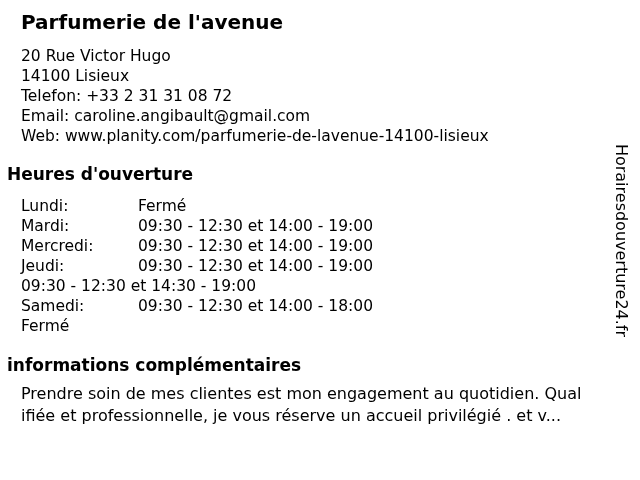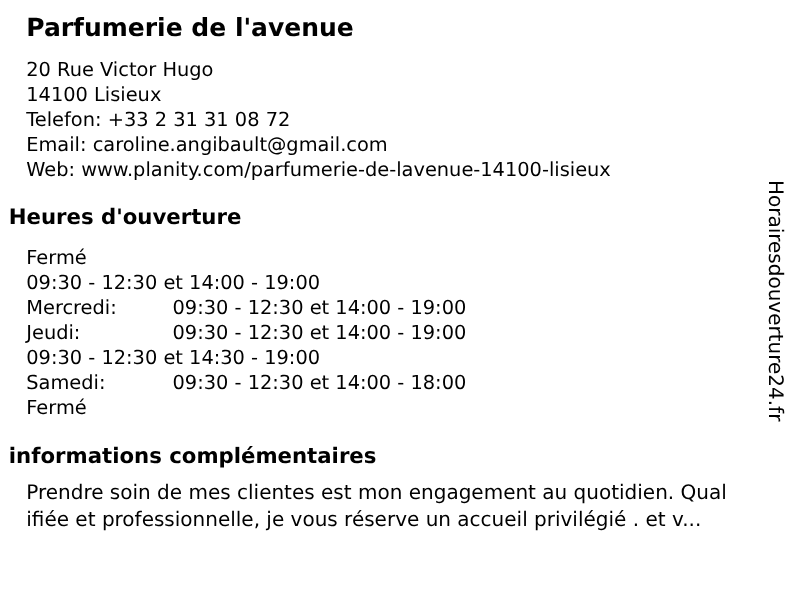--- a/index.html
+++ b/index.html
@@ -96,23 +96,25 @@
       <div class="contact-line">14100 Lisieux</div>
       <div class="contact-line">Telefon: +33 2 31 31 08 72</div>
       <div class="contact-line">Email: caroline.angibault@gmail.com</div>
       <div class="contact-line">Web: www.planity.com/parfumerie-de-lavenue-14100-lisieux</div>
     </div>
 
   <h2 class="section-heading hours-heading">Heures d'ouverture</h2>
 
   <div class="hours-table">
       <div class="hrow">
+        <span class="day">Lundi:</span>
         <span class="time">Fermé</span>
       </div>
       <div class="hrow">
+        <span class="day">Mardi:</span>
         <span class="time">09:30 - 12:30 et 14:00 - 19:00</span>
       </div>
       <div class="hrow">
         <span class="day">Mercredi:</span>
         <span class="time">09:30 - 12:30 et 14:00 - 19:00</span>
       </div>
       <div class="hrow">
         <span class="day">Jeudi:</span>
         <span class="time">09:30 - 12:30 et 14:00 - 19:00</span>
       </div>

